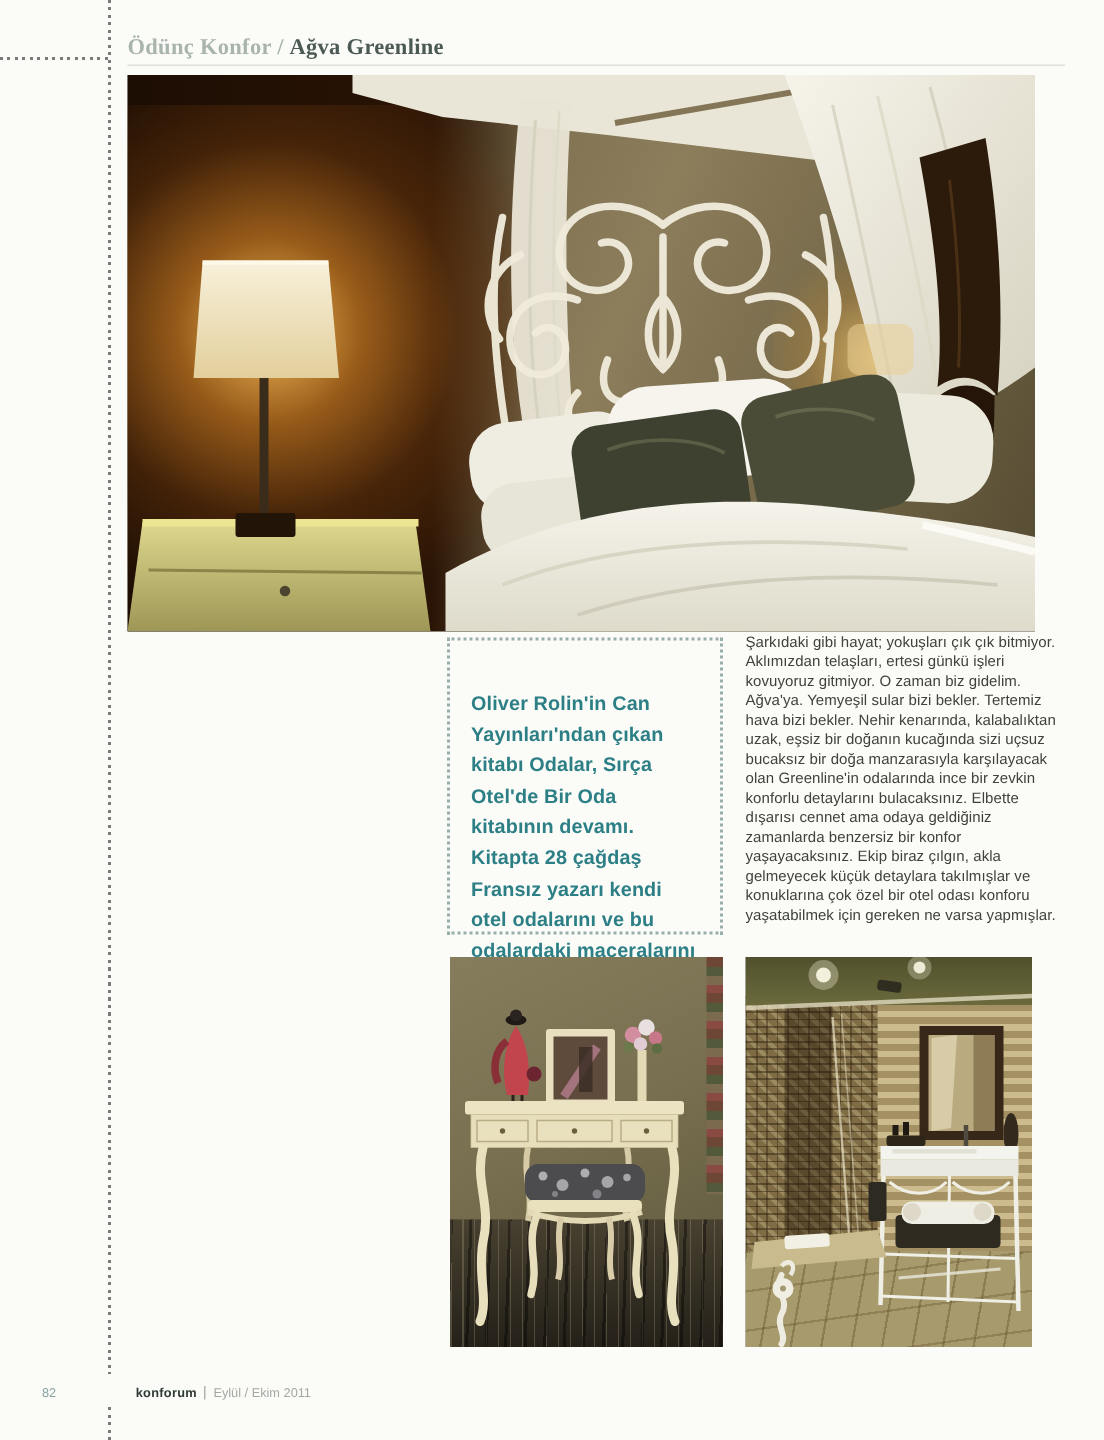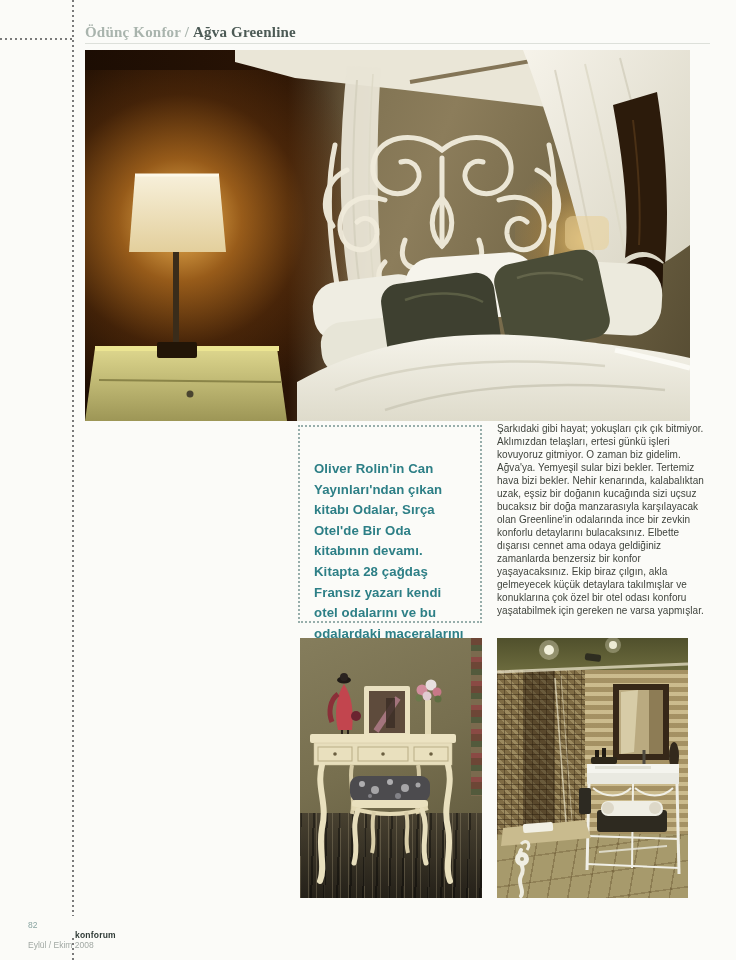--- a/index.html
+++ b/index.html
@@ -52,21 +52,21 @@
   .bt-floor{position:absolute;left:0;top:196px;width:191px;height:64px;background:#a79a6c;
     background-image:repeating-linear-gradient(100deg,rgba(90,70,35,.35) 0 1.5px,transparent 1.5px 20px),
       repeating-linear-gradient(172deg,rgba(90,70,35,.3) 0 1.5px,transparent 1.5px 26px);}
   
   .pullquote{position:absolute;left:298px;top:425px;width:184px;height:198px;box-sizing:border-box;
      border:2px dotted #97aeab;padding:32px 14px 10px 14px;}
   .pullquote p{margin:0;color:#2d7f86;font-size:13.2px;line-height:1.56;font-weight:600;letter-spacing:.1px;}
   .bodycol{position:absolute;left:497px;top:422px;width:209px;}
   .bodycol p{margin:0;color:#3e423b;font-size:10px;line-height:1.3;letter-spacing:.05px;}
   
-  .footer{position:absolute;left:28px;top:920px;height:13px;display:flex;align-items:flex-start;font-size:8.5px;flex-direction:column;}
+  .footer{position:absolute;left:28px;top:920px;height:13px;display:flex;align-items:flex-end;font-size:8.5px;}
   .footer .pg{color:#8aa5a2;margin-right:6px;}
   .footer .mag{color:#2f3a36;font-weight:700;letter-spacing:.2px;padding-left:47px;}
   .footer .sep{width:1px;height:9px;background:#aeb4b0;margin:0 5px;}
   .footer .issue{color:#a2a9a4;}
   svg{position:absolute;left:0;top:0;}
 </style>
 </head>
 <body>
 
 <div class="page">
@@ -321,16 +321,16 @@
         <circle cx="25" cy="221" r="7" fill="#f0eee2"></circle>
           <circle cx="25" cy="221" r="2" fill="#a39a74"></circle>
       </g>
     </svg>
   </div>
 
   <div class="footer">
     <span class="pg">82</span>
     <span class="mag">konforum</span>
     <span class="sep"></span>
-    <span class="issue">Eylül / Ekim 2008</span>
+    <span class="issue">Eylül / Ekim 2011</span>
   </div>
 
 </div>
 
 </body></html>

